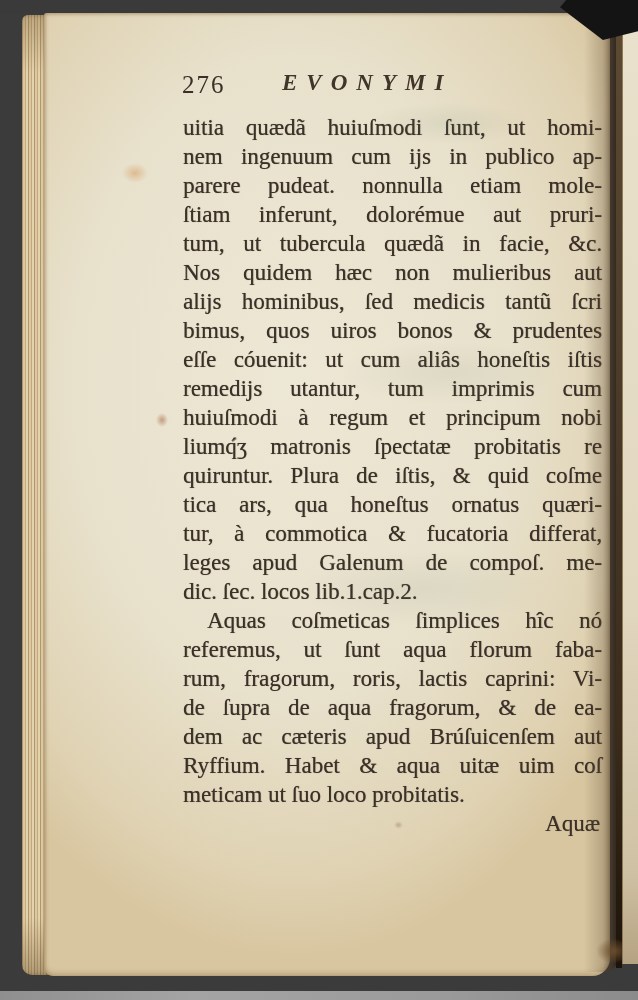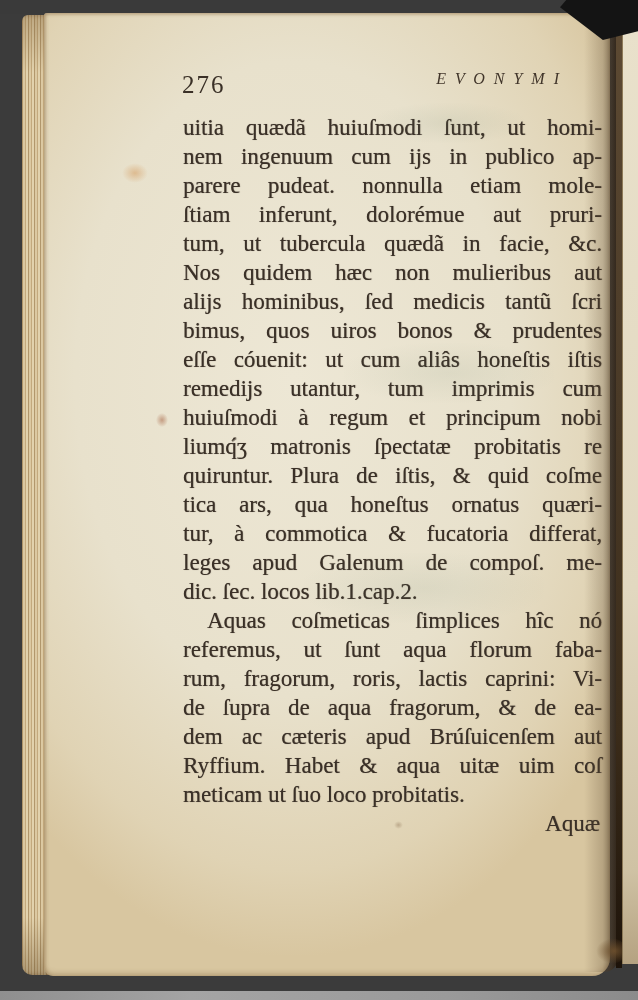--- a/index.html
+++ b/index.html
@@ -74,22 +74,22 @@
     background:#3a3a3a;
   }
 
   
   .folio{
     position:absolute;left:138px;top:58px;
     font-size:25px;letter-spacing:2px;
   }
   .running-header{
     position:absolute;left:238px;top:57px;width:286px;
-    text-align:right;font-style:italic;font-weight:normal;
-    font-size:16px;letter-spacing:9px;color:#41352a;
+    text-align:left;font-style:italic;font-weight:bold;
+    font-size:23px;letter-spacing:9px;color:#41352a;
   }
   .textblock{
     position:absolute;left:139px;top:100px;width:419px;
     font-size:23px;line-height:29px;
     text-shadow:0.4px 0.4px 0.7px rgba(58,48,38,.65);
   }
   .line{white-space:nowrap;}
   .line.j{text-align:justify;text-align-last:justify;white-space:normal;word-spacing:-0.5px;}
   .line.l{text-align:left;}
   .line.indent{text-indent:24px;}

